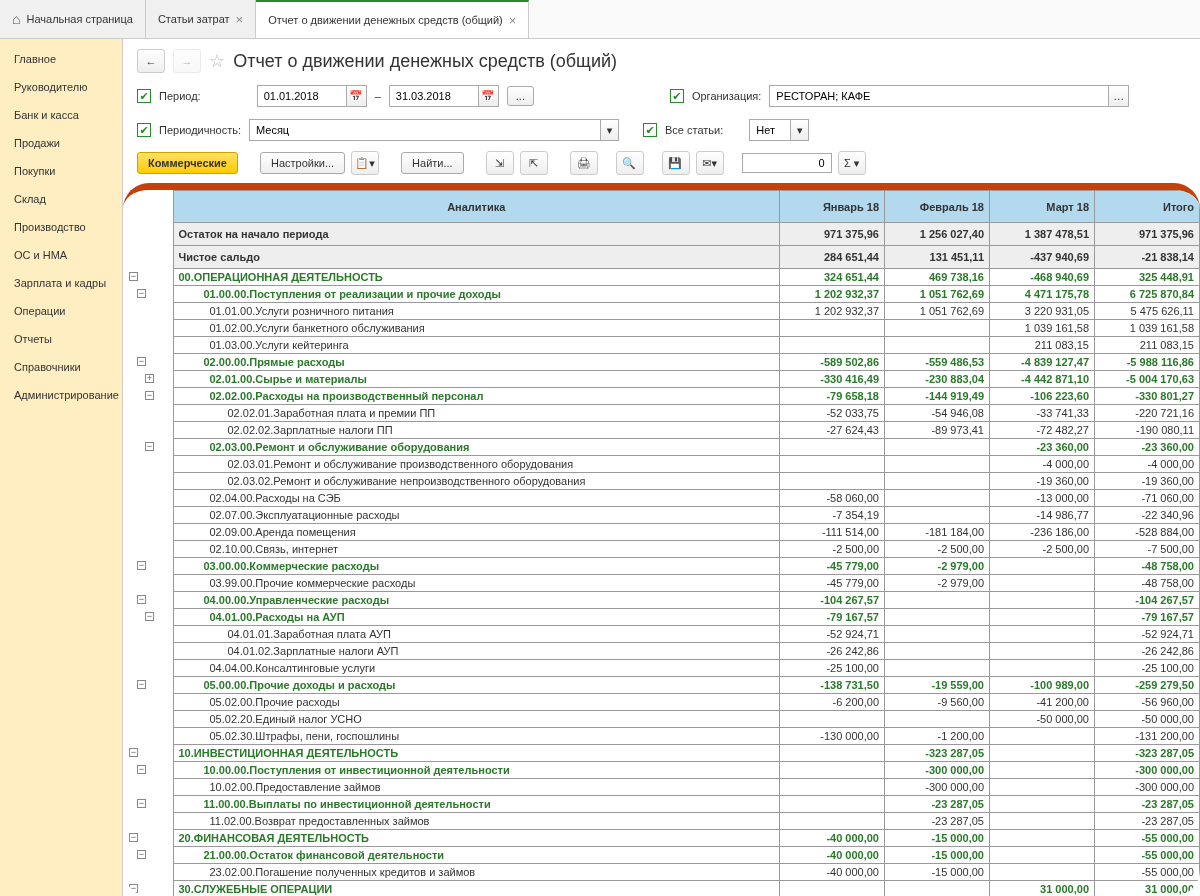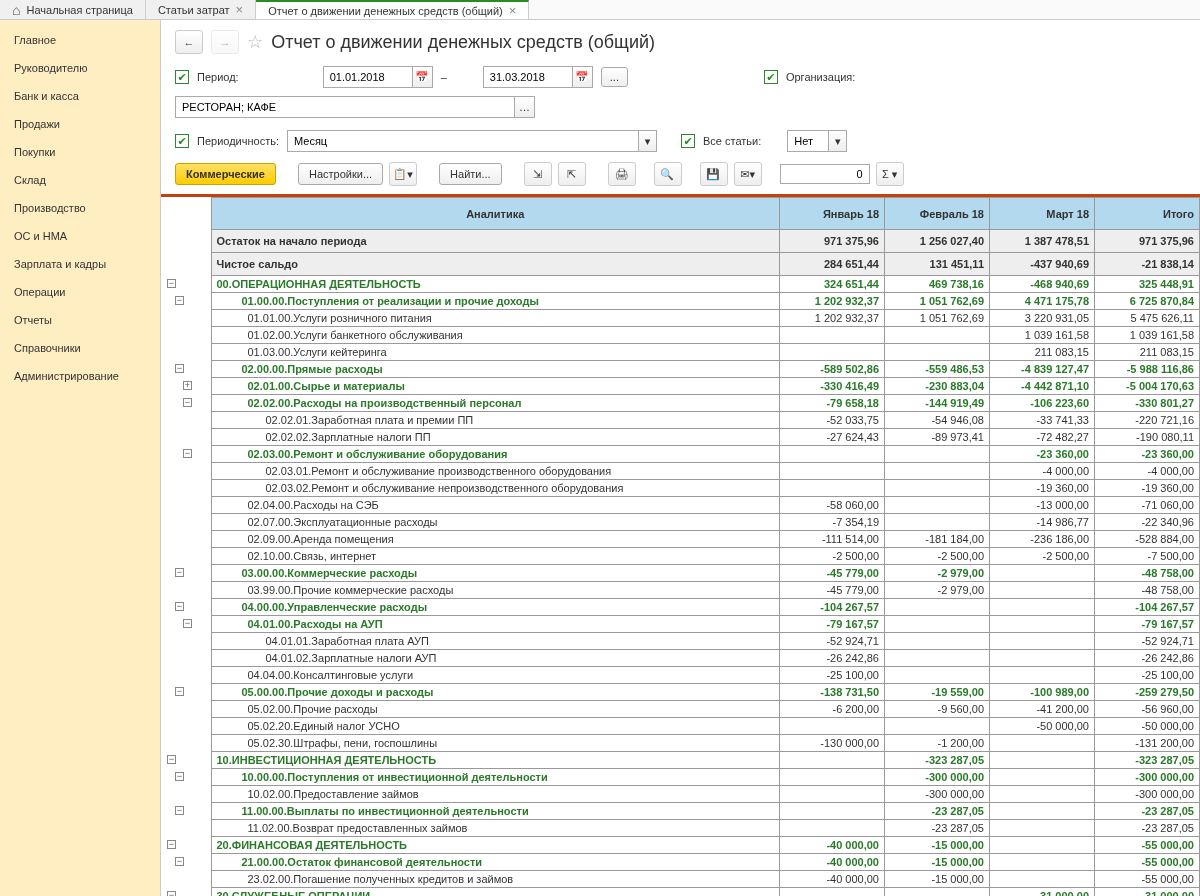--- a/index.html
+++ b/index.html
@@ -1,45 +1,45 @@
 <!DOCTYPE html>
 <html><head>
 <meta charset="utf-8">
 <style>
 * { box-sizing: border-box; margin: 0; padding: 0; }
 body { font-family: Arial, sans-serif; font-size: 11px; background: #fff; color: #333; }
 .app { display: flex; flex-direction: column; height: 896px; width: 1200px; }
-.tabs { display: flex; background: #fafafa; border-bottom: 1px solid #ccc; height: 20px; }
+.tabs { display: flex; background: #fafafa; border-bottom: 1px solid #ccc; height: 39px; }
 .tab { display: flex; align-items: center; padding: 0 12px; border-right: 1px solid #ccc; cursor: pointer; gap: 6px; background: #f0f0f0; }
 .tab.active { background: #fff; border-top: 2px solid #2a8a2a; }
 .tab .close { color: #888; font-size: 13px; cursor: pointer; }
 .home-icon::before { content: "⌂"; font-size: 14px; color: #555; }
 .main { display: flex; flex: 1; overflow: hidden; }
-.sidebar { width: 161px; background: #ffeec2; border-right: 1px solid #ccc; padding-top: 6px; }
+.sidebar { width: 123px; background: #ffeec2; border-right: 1px solid #ccc; padding-top: 6px; }
 .sidebar-item { padding: 8px 14px; cursor: pointer; color: #333; }
 .content { flex: 1; display: flex; flex-direction: column; overflow: hidden; }
 .header-row { display: flex; align-items: center; padding: 10px 14px 6px 14px; gap: 8px; }
 .nav-btn { width: 28px; height: 24px; border: 1px solid #ccc; background: linear-gradient(#fff,#eee); border-radius: 3px; display:flex; align-items:center; justify-content:center; cursor:pointer; }
 .star-icon::before { content: "☆"; font-size: 18px; color: #bbb; }
 .page-title { font-size: 18px; font-weight: normal; color: #333; }
 .controls { padding: 6px 14px; display: flex; align-items: center; gap: 8px; flex-wrap: wrap; }
 .chk { width: 14px; height: 14px; border: 1px solid #2a8a2a; display:inline-flex; align-items:center; justify-content:center; color:#2a8a2a; font-size:11px; }
 .chk::after { content:"✔"; }
 .label { color: #333; }
 .input { border: 1px solid #aaa; padding: 3px 6px; background: #fff; font-size: 11px; }
-.date-input { width: 90px; margin-left: 28px; }
+.date-input { width: 90px; }
 .cal-btn { width: 20px; height: 22px; border:1px solid #aaa; border-left:none; background:linear-gradient(#fff,#eee); display:inline-flex; align-items:center; justify-content:center; cursor:pointer; }
 .select { display:flex; }
 .select .input { flex:1; }
 .dd-btn { width:18px; height:22px; border:1px solid #aaa; border-left:none; background:linear-gradient(#fff,#eee); display:inline-flex; align-items:center; justify-content:center; cursor:pointer; }
 .toolbar { display:flex; align-items:center; gap:6px; padding:4px 14px 8px 14px; }
 .btn { border:1px solid #aaa; background:linear-gradient(#fff,#eee); padding:4px 10px; border-radius:3px; cursor:pointer; display:inline-flex; align-items:center; gap:4px; }
 .btn-primary { background: linear-gradient(#ffe066,#ffcc00); border-color:#c9a300; font-weight:bold; }
 .icon-btn { width:28px; height:24px; border:1px solid #ccc; background:linear-gradient(#fff,#eee); border-radius:3px; display:inline-flex; align-items:center; justify-content:center; cursor:pointer; }
-.report { flex:1; overflow:auto; border-top:3px solid #c2410c; }
+.report { flex:1; overflow:auto; border-top:7px solid #c2410c;border-radius:26px; }
 table { border-collapse: collapse; width: 100%; }
 th, td { border: 1px solid #999; padding: 2px 5px; white-space: nowrap; }
 th { background: #b3d9ef; text-align:center; font-weight:bold; height:32px; }
 .col-tree { width:50px; background:#fff; border:none !important; padding:0; position:relative; }
 .col-name { text-align:left; }
 .col-val { text-align:right; width:105px; }
 .r-section { background:#eee; font-weight:bold; }
 .r-group-0 { color:#2a7a2a; font-weight:bold; }
 .r-group-1 { color:#2a7a2a; }
 .r-leaf { color:#333; }

